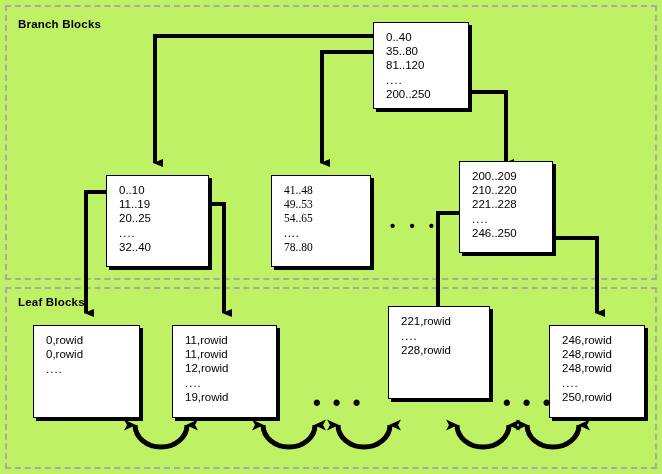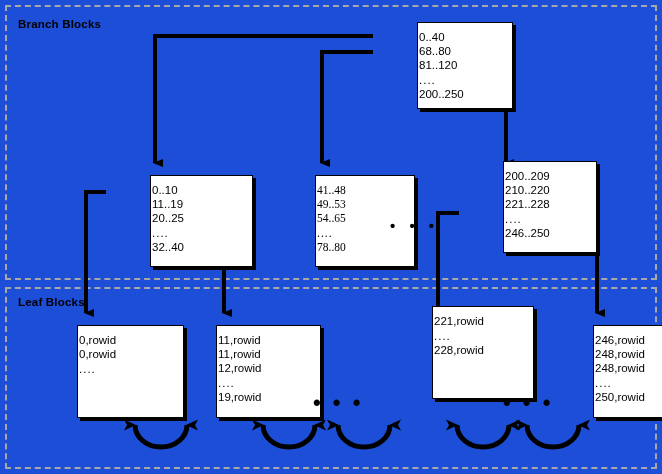--- a/index.html
+++ b/index.html
@@ -7,21 +7,21 @@
     padding: 0;
     background: #ffffff;
   }
   body {
     font-family: "Liberation Sans", sans-serif;
   }
   #diagram-root {
     position: relative;
     width: 662px;
     height: 474px;
-    background: #1d4ed8;
+    background: #bef264;
     overflow: hidden;
   }
   .region {
     position: absolute;
     border: 2px dashed #a8a8a8;
     box-sizing: border-box;
     background: transparent;
   }
   #branch-region {
     left: 5px;
@@ -45,23 +45,22 @@
   }
   #branch-label { left: 18px; top: 18px; }
   #leaf-label   { left: 18px; top: 296px; }
 
   .node {
     position: absolute;
     box-sizing: border-box;
     background: #ffffff;
     border: 1.6px solid #000000;
     box-shadow: 3px 3px 0 0 #000000;
-    padding: 7px 0 0 1px;
+    padding: 7px 0 0 12px;
     z-index: 5;
-    margin-left: 44px;
   }
   .node-line {
     font-size: 11.5px;
     line-height: 14px;
     color: #000000;
     white-space: nowrap;
   }
   .node-line.dots {
     letter-spacing: 1px;
     line-height: 11px;
@@ -140,21 +139,21 @@
       <path d="M209,204 L224,204 L224,313" marker-end="url(#arrowDown)"></path>
 
       <path d="M459,213 L438,213 L438,313" marker-end="url(#arrowDown)"></path>
 
       <path d="M553,238 L597,238 L597,313" marker-end="url(#arrowDown)"></path>
     </g>
   </svg>
 
   <div class="node" id="node-root">
     <div class="node-line">0..40</div>
-    <div class="node-line">68..80</div>
+    <div class="node-line">35..80</div>
     <div class="node-line">81..120</div>
     <div class="node-line dots">....</div>
     <div class="node-line">200..250</div>
   </div>
 
   <div class="node" id="node-branch-0">
     <div class="node-line">0..10</div>
     <div class="node-line">11..19</div>
     <div class="node-line">20..25</div>
     <div class="node-line dots">....</div>

